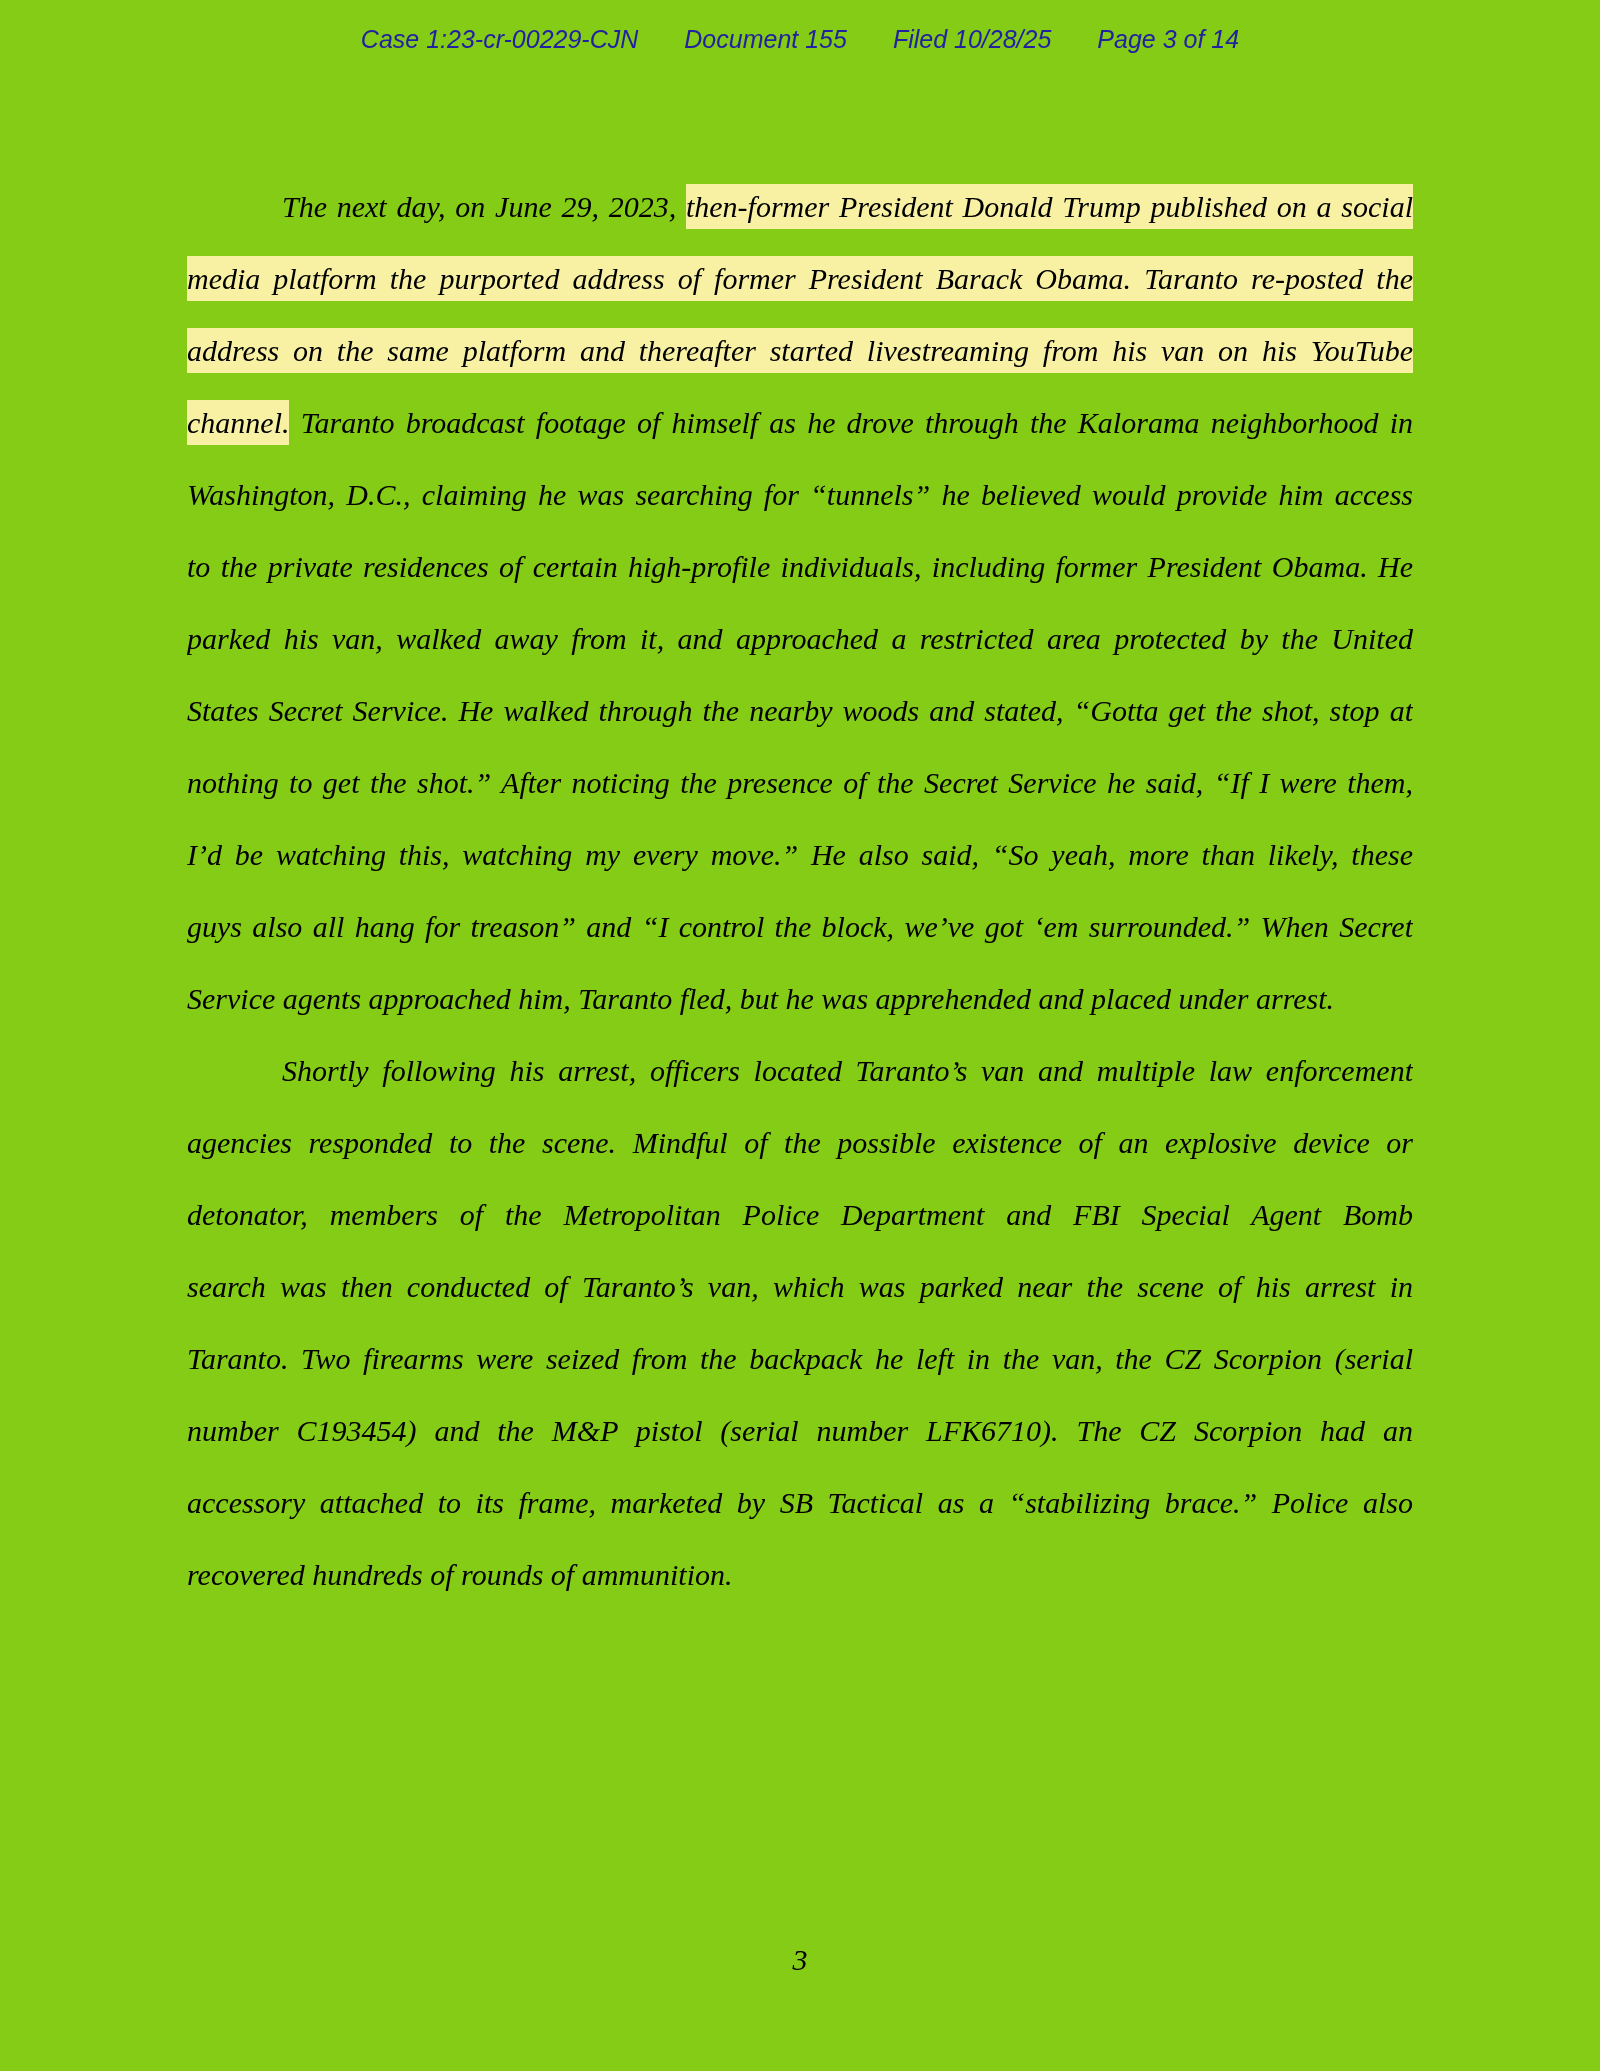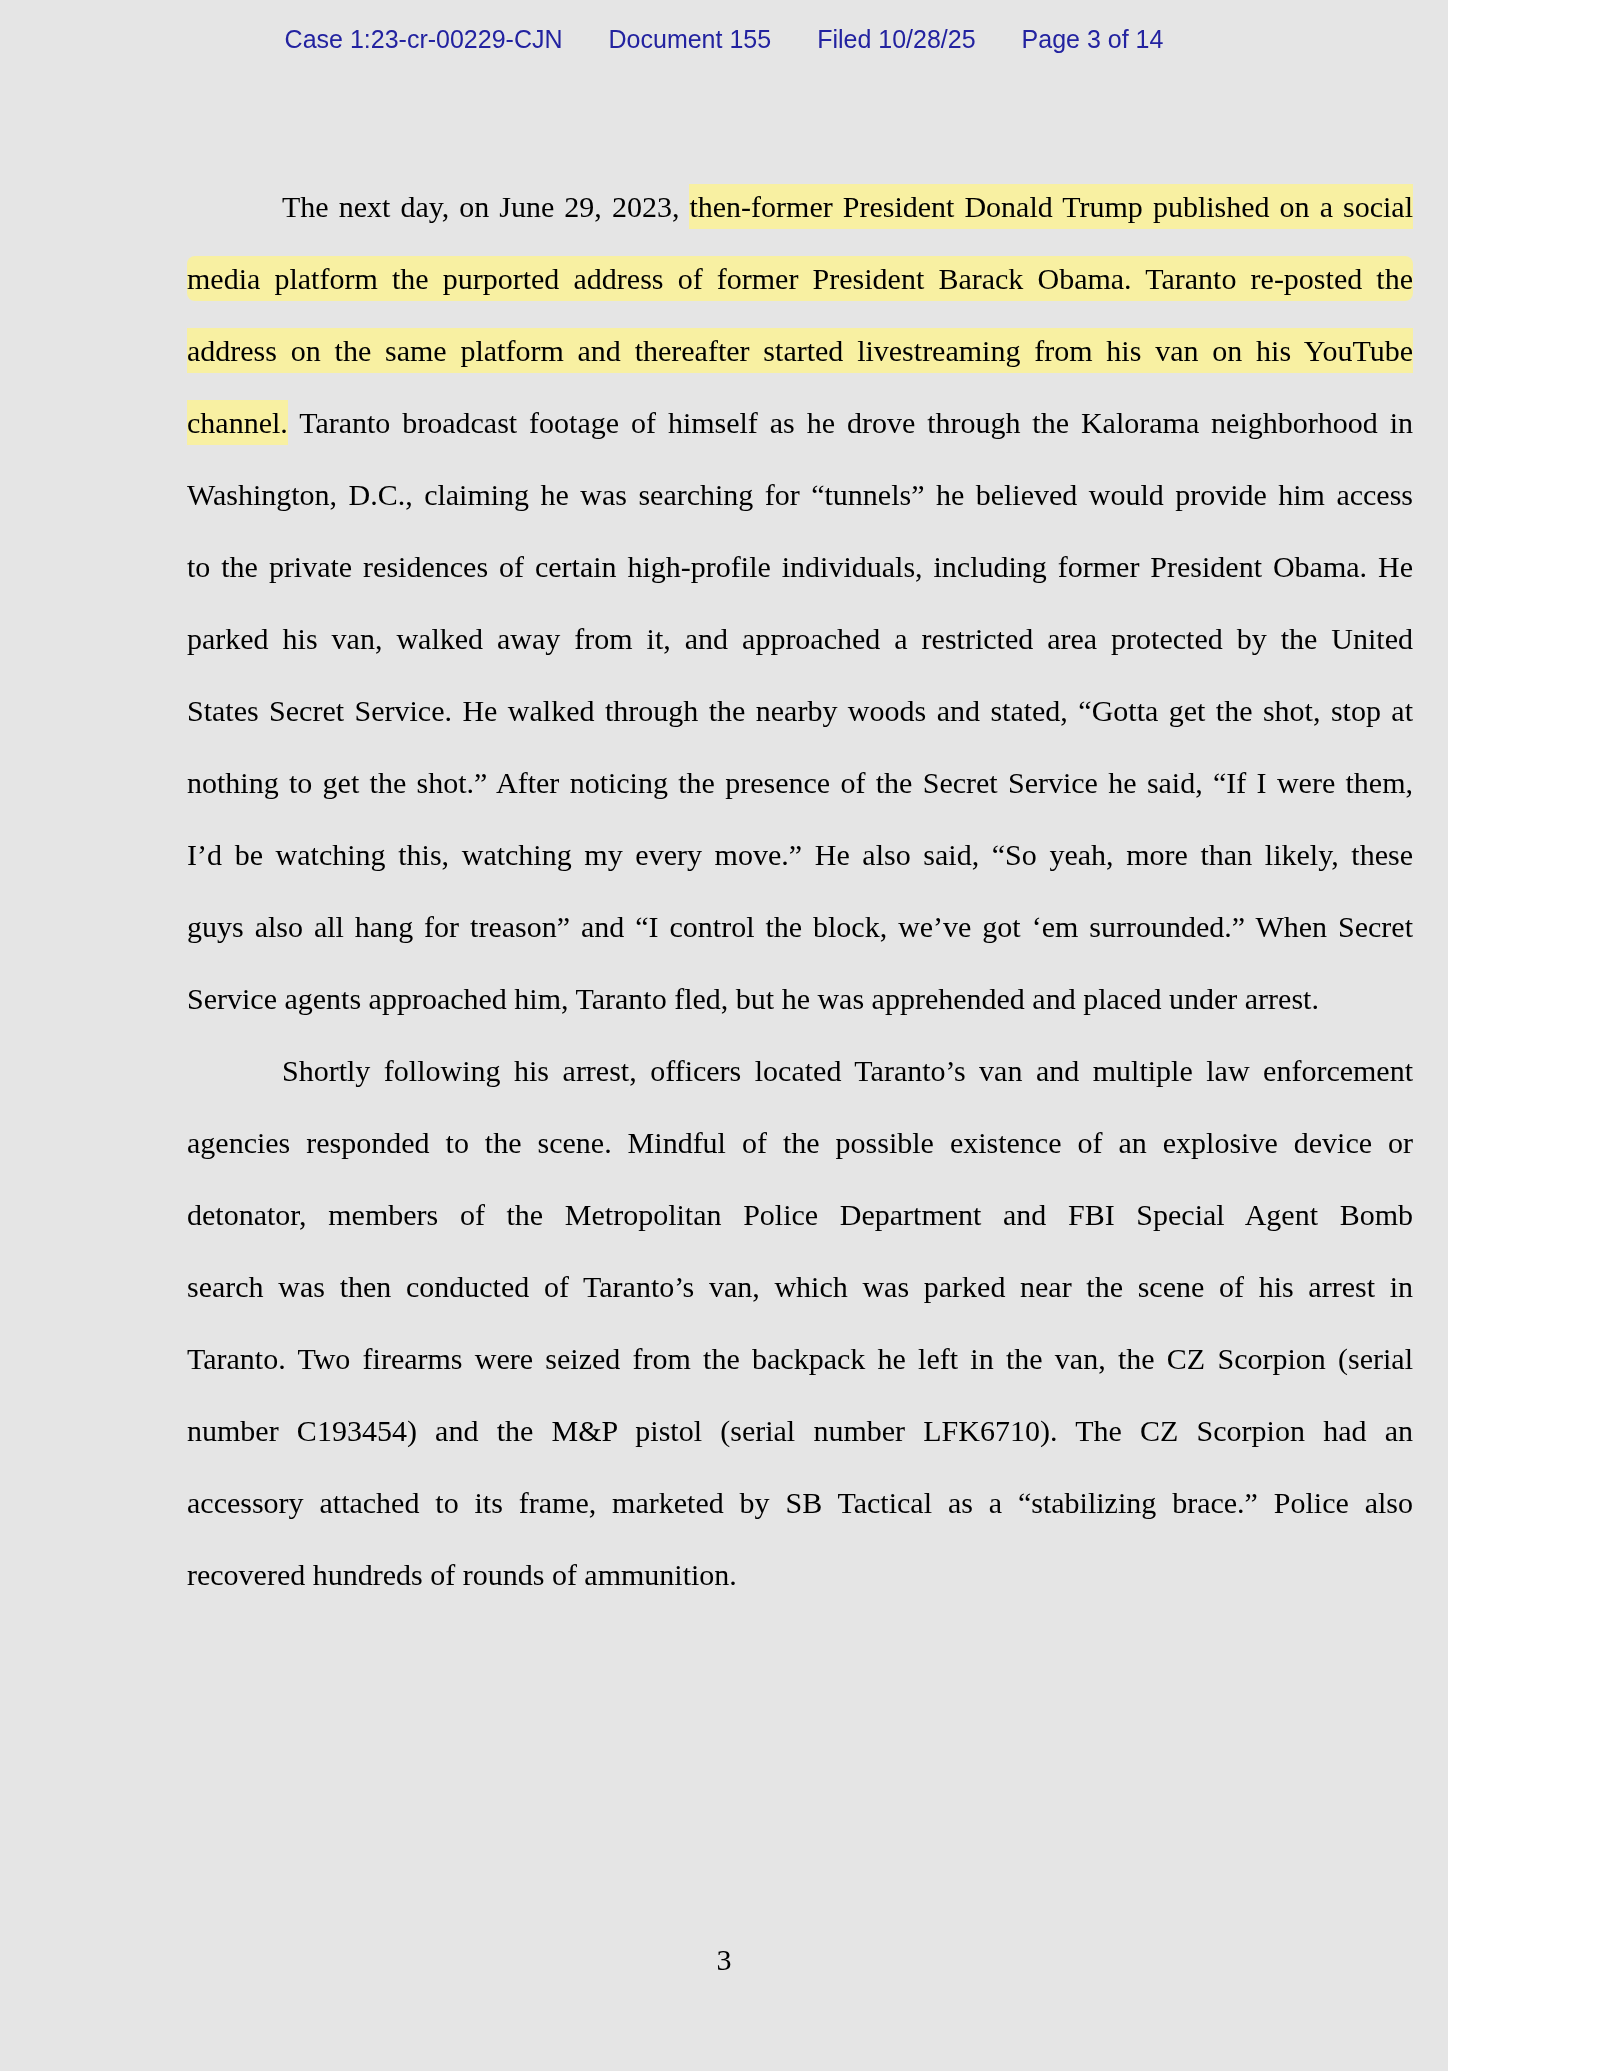--- a/index.html
+++ b/index.html
@@ -2,26 +2,27 @@
 <html><head>
 <meta charset="utf-8">
 <style>
   html, body {
     margin: 0;
     padding: 0;
     background: #ffffff;
   }
   .page {
     position: relative;
-    width: 1448px;
+    width: 1600px;
     height: 2071px;
-    background: #e5e5e5;
+    background: #84cc16;
     overflow: hidden;
     font-family: "Liberation Serif", serif;
     color: #000000;
+    font-style: italic;
   }
   .stamp-header {
     position: absolute;
     top: 24px;
     left: 0;
     width: 100%;
     display: flex;
     justify-content: center;
     gap: 46px;
     font-family: "Liberation Sans", sans-serif;
@@ -69,21 +70,21 @@
 
   <div class="stamp-header" id="stamp-header" style="color: rgb(34, 34, 160);">
     <span>Case 1:23-cr-00229-CJN</span>
     <span>Document 155</span>
     <span>Filed 10/28/25</span>
     <span>Page 3 of 14</span>
   </div>
 
   <div class="doc-body" id="doc-body" style="color: rgb(0, 0, 0);">
       <div class="line indent"><span>The next day, on June 29, 2023, </span><span class="hl" style="background-color: rgb(248, 240, 162);">then-former President Donald Trump published on a social</span></div>
-      <div class="line"><span class="hl" style="background-color: rgb(248, 240, 162); border-radius: 8px;">media platform the purported address of former President Barack Obama. Taranto re-posted the</span></div>
+      <div class="line"><span class="hl" style="background-color: rgb(248, 240, 162);">media platform the purported address of former President Barack Obama. Taranto re-posted the</span></div>
       <div class="line"><span class="hl" style="background-color: rgb(248, 240, 162);">address on the same platform and thereafter started livestreaming from his van on his YouTube</span></div>
       <div class="line"><span class="hl" style="background-color: rgb(248, 240, 162);">channel.</span><span> Taranto broadcast footage of himself as he drove through the Kalorama neighborhood in</span></div>
       <div class="line"><span>Washington, D.C., claiming he was searching for “tunnels” he believed would provide him access</span></div>
       <div class="line"><span>to the private residences of certain high-profile individuals, including former President Obama. He</span></div>
       <div class="line"><span>parked his van, walked away from it, and approached a restricted area protected by the United</span></div>
       <div class="line"><span>States Secret Service. He walked through the nearby woods and stated, “Gotta get the shot, stop at</span></div>
       <div class="line"><span>nothing to get the shot.” After noticing the presence of the Secret Service he said, “If I were them,</span></div>
       <div class="line"><span>I’d be watching this, watching my every move.” He also said, “So yeah, more than likely, these</span></div>
       <div class="line"><span>guys also all hang for treason” and “I control the block, we’ve got ‘em surrounded.” When Secret</span></div>
       <div class="line no-just"><span>Service agents approached him, Taranto fled, but he was apprehended and placed under arrest.</span></div>

